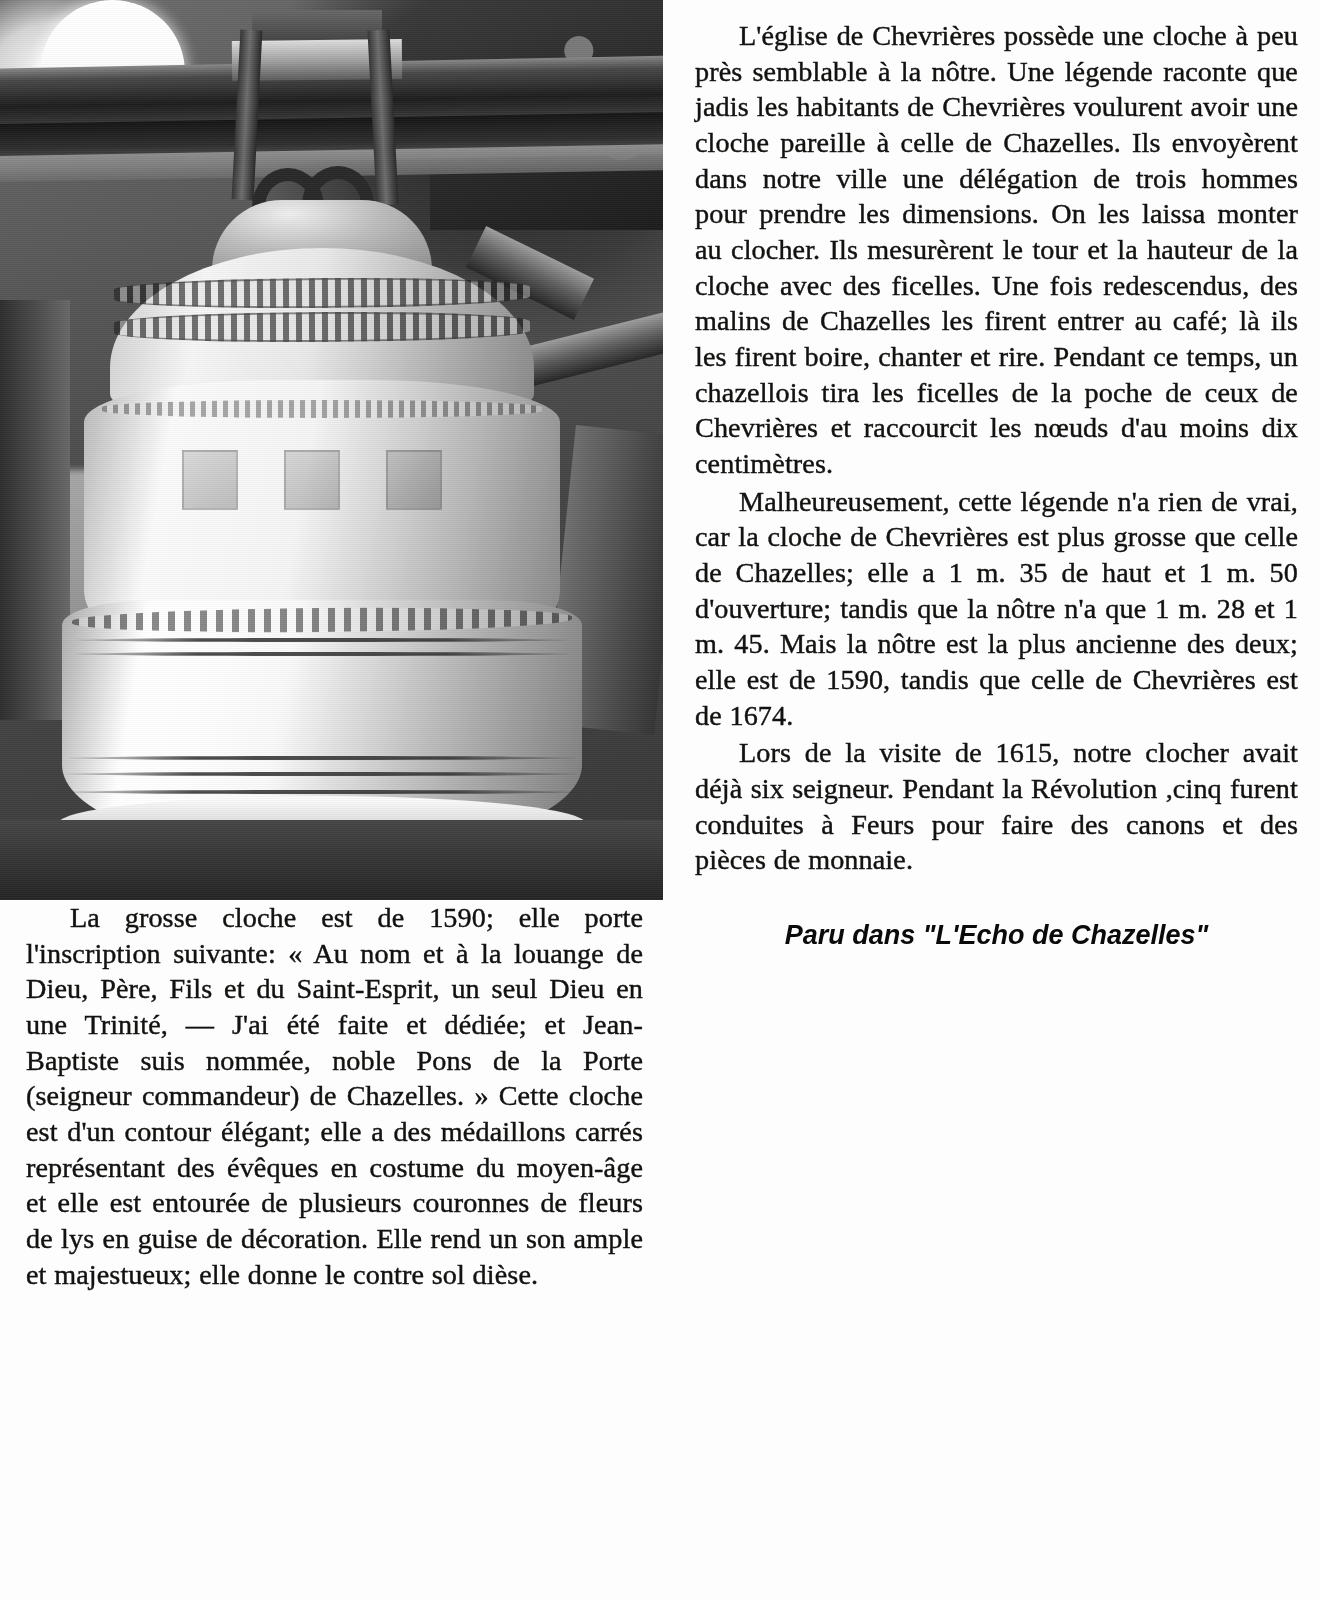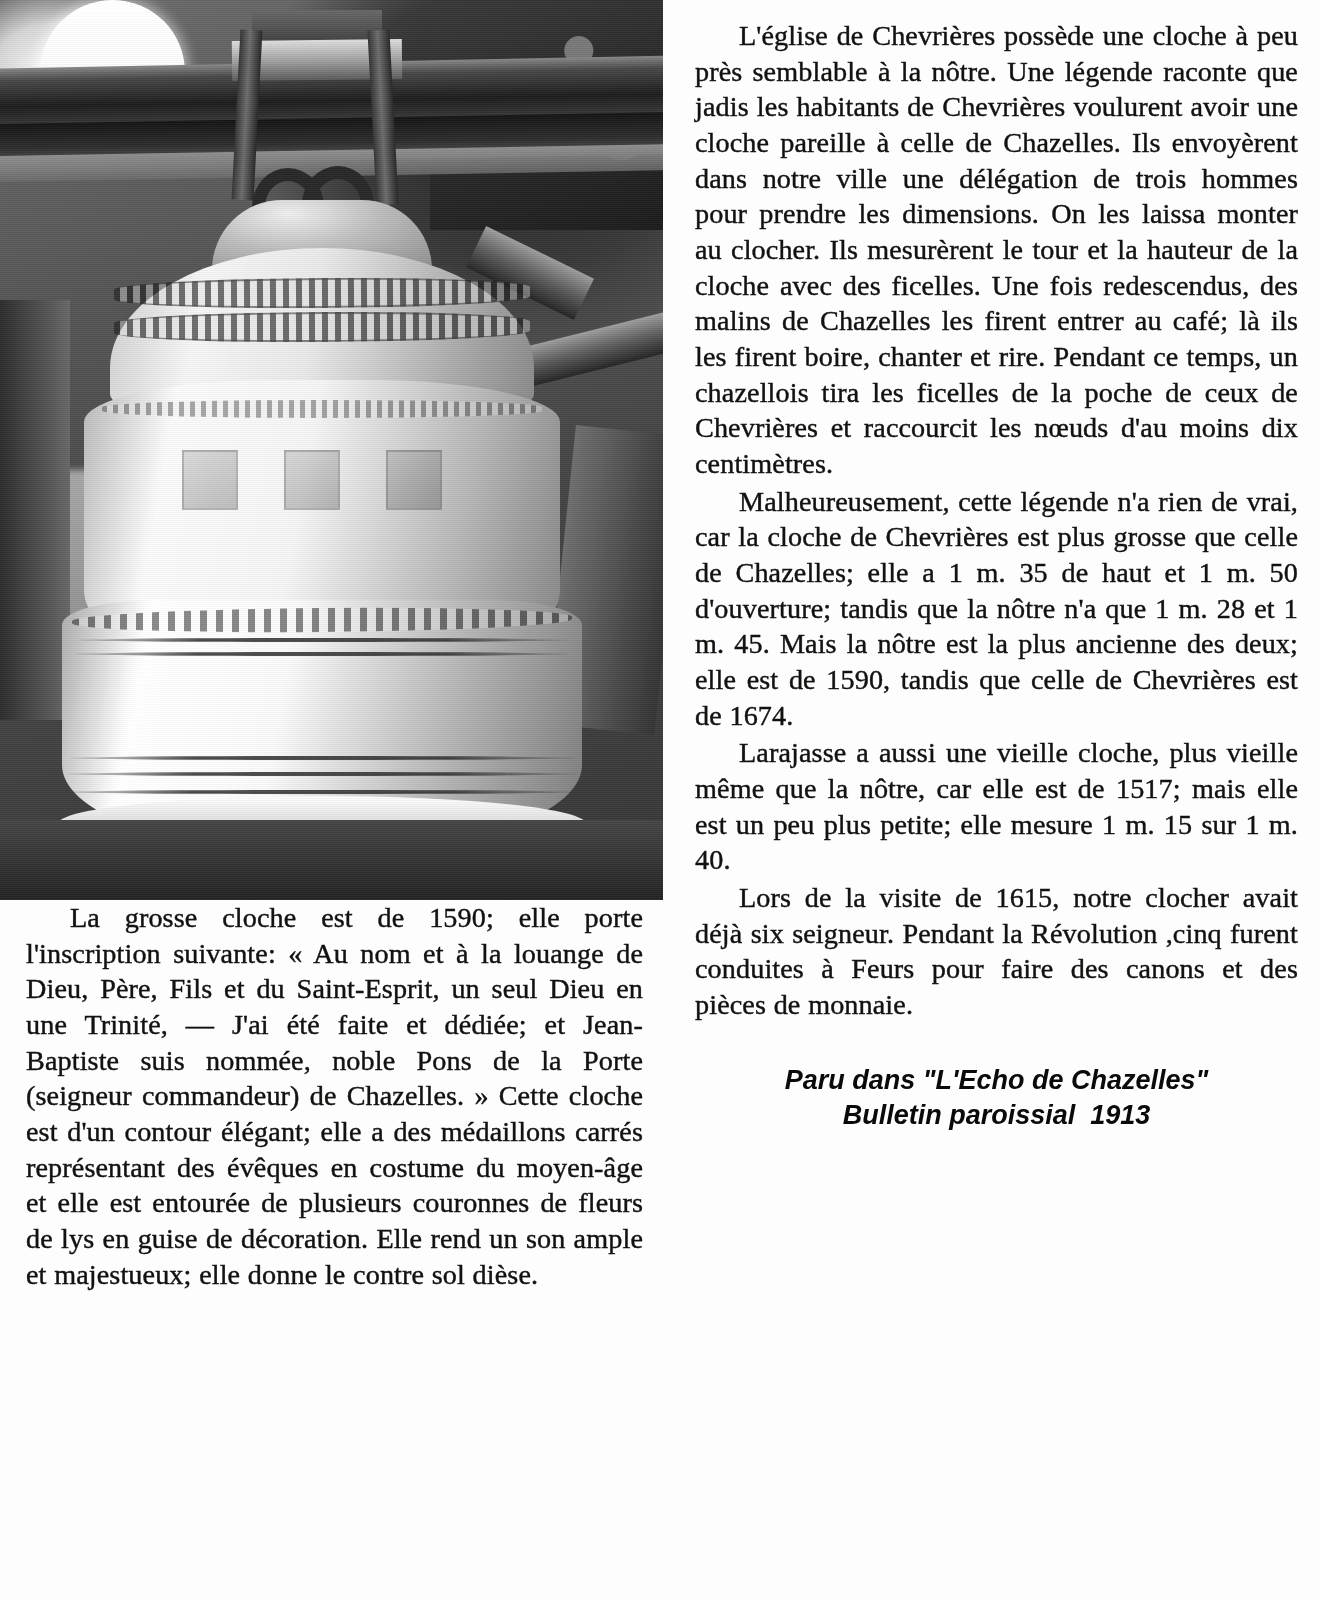--- a/index.html
+++ b/index.html
@@ -338,23 +338,21 @@
 
     <div class="oldtext body-left">
       <p>La grosse cloche est de 1590; elle porte l'inscription suivante: « Au nom et à la louange de Dieu, Père, Fils et du Saint-Esprit, un seul Dieu en une Trinité, — J'ai été faite et dédiée; et Jean-Baptiste suis nommée, noble Pons de la Porte (seigneur commandeur) de Chazelles. » Cette cloche est d'un contour élégant; elle a des médaillons carrés représentant des évêques en costume du moyen-âge et elle est entourée de plusieurs couronnes de fleurs de lys en guise de décoration. Elle rend un son ample et majestueux; elle donne le contre sol dièse.</p>
     </div>
   </div>
 
   <div class="col-right">
     <div class="oldtext">
       <p>L'église de Chevrières possède une cloche à peu près semblable à la nôtre. Une légende raconte que jadis les habitants de Chevrières voulurent avoir une cloche pareille à celle de Chazelles. Ils envoyèrent dans notre ville une délégation de trois hommes pour prendre les dimensions. On les laissa monter au clocher. Ils mesurèrent le tour et la hauteur de la cloche avec des ficelles. Une fois redescendus, des malins de Chazelles les firent entrer au café; là ils les firent boire, chanter et rire. Pendant ce temps, un chazellois tira les ficelles de la poche de ceux de Chevrières et raccourcit les nœuds d'au moins dix centimètres.</p>
       <p>Malheureusement, cette légende n'a rien de vrai, car la cloche de Chevrières est plus grosse que celle de Chazelles; elle a 1 m. 35 de haut et 1 m. 50 d'ouverture; tandis que la nôtre n'a que 1 m. 28 et 1 m. 45. Mais la nôtre est la plus ancienne des deux; elle est de 1590, tandis que celle de Chevrières est de 1674.</p>
-      <p>Larajasse a aussi une vieille cloche, plus vieille même que la nôtre, car elle est de 1517; mais elle est un peu plus petite; elle mesure 1 m. 15 sur 1 m. 40.</p>
       <p>Lors de la visite de 1615, notre clocher avait déjà six seigneur. Pendant la Révolution ,cinq furent conduites à Feurs pour faire des canons et des pièces de monnaie.</p>
     </div>
 
     <div class="footer-note">
       <div>Paru dans "L'Echo de Chazelles"</div>
-      <div>Bulletin paroissial  1913</div>
     </div>
   </div>
 
 </div>
 
 </body></html>

